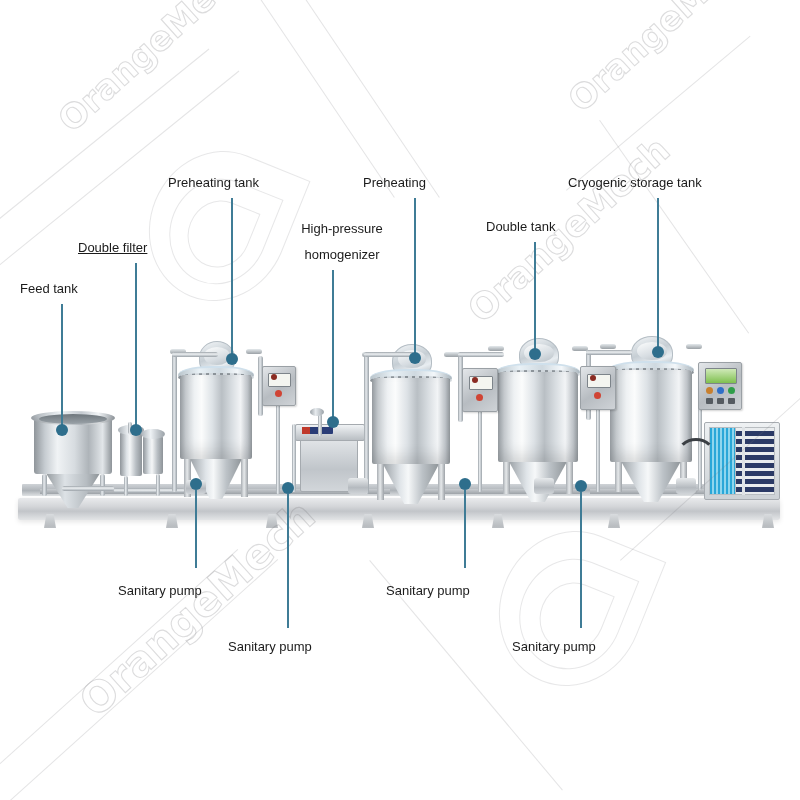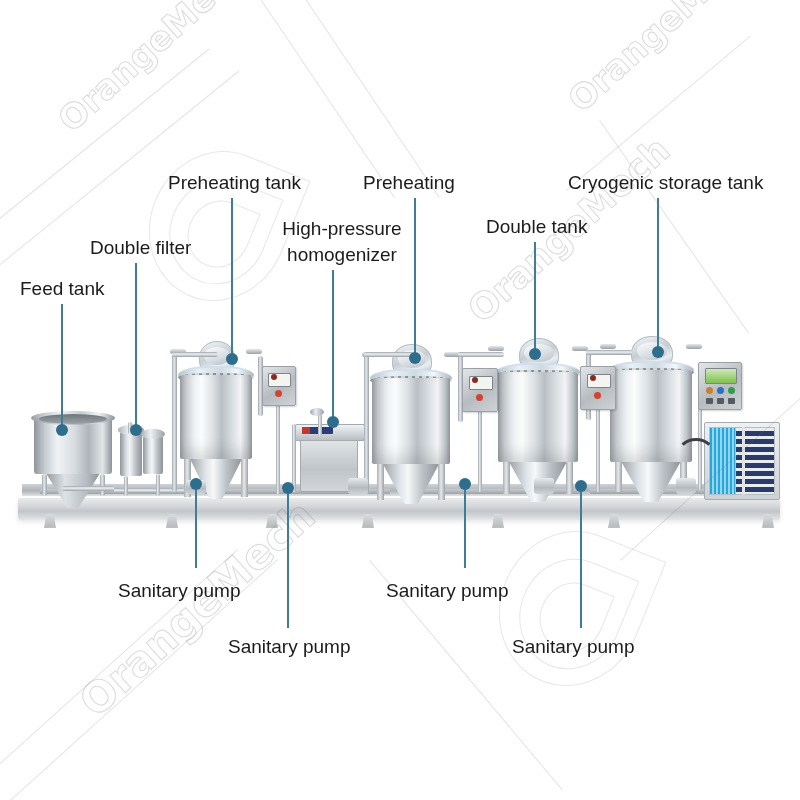--- a/index.html
+++ b/index.html
@@ -46,21 +46,21 @@
   }
   .wm-leaf{
     position:absolute;
     border:1.2px solid rgba(120,120,125,0.18);
     border-radius:50% 0 50% 50%;
   }
 
   
   .lbl{
     position:absolute;
-    font-size:19px;
+    font-size:13px;
     color:#1b1b1b;
     white-space:nowrap;
     line-height:22px;
     z-index:8;
     font-family:"Liberation Sans","DejaVu Sans",sans-serif;
   }
   .lbl.two{white-space:normal;text-align:center;}
   .lead{
     position:absolute;
     width:2.2px;
@@ -442,21 +442,21 @@
     <div class="wm-word" style="left:560px;top:90px;transform:rotate(-42deg);font-size:34px;">OrangeMech</div>
     <div class="wm-word" style="left:50px;top:110px;transform:rotate(-42deg);font-size:34px;">OrangeMech</div>
   </div>
 
   <div>
 
     <div class="lbl" style="left:20px;top:278px;">Feed tank</div>
     <div class="lead" style="left:61px;top:304px;height:124px;"></div>
     <div class="dot" style="left:56px;top:424px;"></div>
 
-    <div class="lbl" style="left:90px;top:237px;">Double filter</div>
+    <div class="lbl" style="left:78px;top:237px;text-decoration:underline;">Double filter</div>
     <div class="lead" style="left:135px;top:263px;height:166px;"></div>
     <div class="dot" style="left:130px;top:424px;"></div>
 
     <div class="lbl" style="left:168px;top:172px;">Preheating tank</div>
     <div class="lead" style="left:231px;top:198px;height:160px;"></div>
     <div class="dot" style="left:226px;top:353px;"></div>
 
     <div class="lbl two" style="left:272px;top:216px;width:140px;line-height:26px;">
       <span>High-pressure</span><br>
       <span>homogenizer</span>

